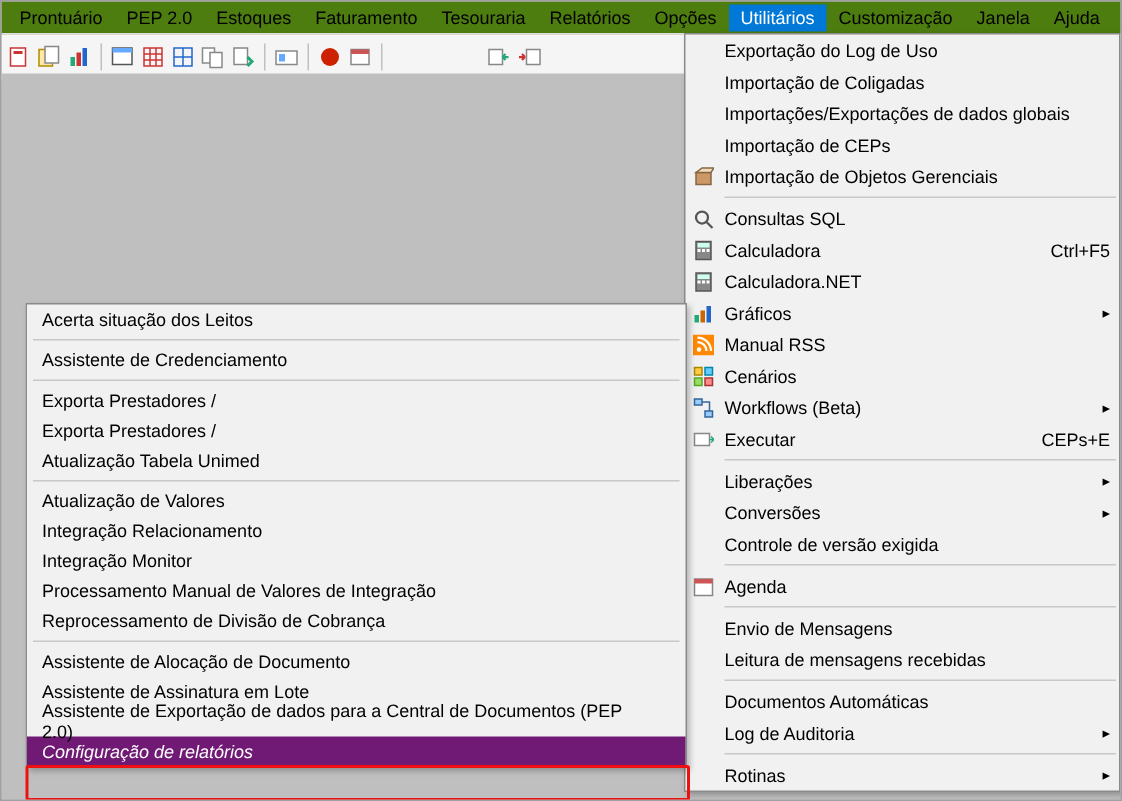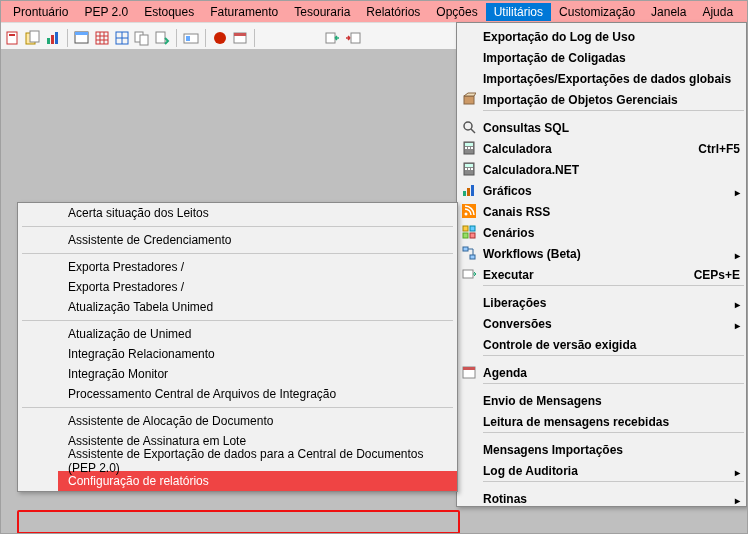--- a/index.html
+++ b/index.html
@@ -1,35 +1,35 @@
 <!DOCTYPE html>
 <html><head>
 <meta charset="utf-8">
 <style>
   html,body{margin:0;padding:0;font-family:"Segoe UI",Tahoma,Arial,sans-serif;font-size:12px;color:#000;background:#bfbfbf;}
   .app{width:748px;height:534px;position:relative;background:#bfbfbf;overflow:hidden;border:1px solid #a0a0a0;box-sizing:border-box;}
-  .menubar{display:flex;align-items:center;background:#fca5a5;height:21px;padding:0 4px;gap:0;border-bottom:1px solid #dcdcdc;text-align:right;}
+  .menubar{display:flex;align-items:center;background:#4d7c0f;height:21px;padding:0 4px;gap:0;border-bottom:1px solid #dcdcdc;text-align:right;}
   .menubar-item{padding:2px 8px;cursor:default;}
   .menubar-item.selected{background:#1e90ff;background:#0a64c2;background:#0078d7;color:#fff;}
   .toolbar{display:flex;align-items:center;background:#f5f5f5;height:26px;padding:2px 4px;border-bottom:1px solid #bbb;gap:4px;}
   .toolbar .sep{width:1px;height:18px;background:#c0c0c0;margin:0 2px;}
   .tb-icon{width:16px;height:16px;display:inline-flex;align-items:center;justify-content:center;}
   .workspace{position:absolute;top:48px;left:0;right:0;bottom:0;background:#bfbfbf;}
   
   .dropdown{position:absolute;top:21px;left:455px;width:289px;background:#f1f1f1;border:1px solid #8a8a8a;box-shadow:2px 2px 4px rgba(0,0,0,0.25);}
-  .dropdown-row{display:flex;align-items:flex-end;height:21px;padding:0 6px 0 26px;position:relative;cursor:default;font-weight:bold;}
+  .dropdown-row{display:flex;align-items:center;height:21px;padding:0 6px 0 26px;position:relative;cursor:default;}
   .dropdown-row .shortcut{margin-left:auto;color:#000000;}
   .dropdown-row .arrow{margin-left:auto;font-size:10px;color:#000;}
   .dropdown-sep{height:1px;background:#c8c8c8;margin:3px 2px 3px 26px;}
   .dropdown-icon{position:absolute;left:4px;width:16px;height:16px;display:flex;align-items:center;justify-content:center;}
   
   .submenu{position:absolute;top:201px;left:16px;width:439px;background:#f1f1f1;border:1px solid #8a8a8a;box-shadow:2px 2px 4px rgba(0,0,0,0.25);}
-  .submenu-row{display:flex;align-items:center;height:20px;padding:0 22px 0 10px;cursor:default;margin-left:40px;}
+  .submenu-row{display:flex;align-items:center;height:20px;padding:0 22px 0 10px;cursor:default;}
   .submenu-sep{height:1px;background:#c8c8c8;margin:3px 4px;}
-  .submenu-row.highlight{background:#ef4444;color:#fff;}
+  .submenu-row.highlight{background:#701a75;color:#fff;font-style:italic;}
   .highlight-box{position:absolute;border:2px solid #e11;border-radius:2px;box-sizing:border-box;pointer-events:none;}
   
   svg{display:block;}
 </style>
 </head>
 <body>
 
 <div class="app">
 
   <div class="menubar" id="menubar">
@@ -142,20 +142,23 @@
       <div class="dropdown-row">
         <span>Exportação do Log de Uso</span>
       </div>
       <div class="dropdown-row">
         <span>Importação de Coligadas</span>
       </div>
       <div class="dropdown-row">
         <span>Importações/Exportações de dados globais</span>
       </div>
       <div class="dropdown-row">
+        <span>Importação de CEPs</span>
+      </div>
+      <div class="dropdown-row">
         <span class="dropdown-icon">
           <svg width="14" height="14">
             <rect x="2" y="4" width="10" height="8" fill="#c96" stroke="#864"></rect>
             <path d="M2 4 L6 1 L14 1 L12 4 Z" fill="#edb" stroke="#864"></path>
           </svg>
         </span>
         <span>Importação de Objetos Gerenciais</span>
       </div>
       <div class="dropdown-sep"></div>
       <div class="dropdown-row">
@@ -205,21 +208,21 @@
       </div>
       <div class="dropdown-row">
         <span class="dropdown-icon">
           <svg width="14" height="14">
             <rect width="14" height="14" fill="#f80"></rect>
             <circle cx="4" cy="10" r="1.5" fill="#fff"></circle>
             <path d="M3 5 a6 6 0 0 1 6 6" fill="none" stroke="#fff" stroke-width="1.5"></path>
             <path d="M3 2 a9 9 0 0 1 9 9" fill="none" stroke="#fff" stroke-width="1.5"></path>
           </svg>
         </span>
-        <span>Canais RSS</span>
+        <span>Manual RSS</span>
       </div>
       <div class="dropdown-row">
         <span class="dropdown-icon">
           <svg width="14" height="14">
             <rect x="1" y="1" width="5" height="5" fill="#fc4" stroke="#a80"></rect>
             <rect x="8" y="1" width="5" height="5" fill="#6cf" stroke="#08a"></rect>
             <rect x="1" y="8" width="5" height="5" fill="#9d6" stroke="#5a2"></rect>
             <rect x="8" y="8" width="5" height="5" fill="#f88" stroke="#a33"></rect>
           </svg>
         </span>
@@ -270,21 +273,21 @@
       </div>
       <div class="dropdown-sep"></div>
       <div class="dropdown-row">
         <span>Envio de Mensagens</span>
       </div>
       <div class="dropdown-row">
         <span>Leitura de mensagens recebidas</span>
       </div>
       <div class="dropdown-sep"></div>
       <div class="dropdown-row">
-        <span>Mensagens Importações</span>
+        <span>Documentos Automáticas</span>
       </div>
       <div class="dropdown-row">
         <span>Log de Auditoria</span>
         <span class="arrow">▸</span>
       </div>
       <div class="dropdown-sep"></div>
       <div class="dropdown-row">
         <span>Rotinas</span>
         <span class="arrow">▸</span>
       </div>
@@ -303,30 +306,33 @@
         <span>Exporta Prestadores /</span>
       </div>
       <div class="submenu-row">
         <span>Exporta Prestadores /</span>
       </div>
       <div class="submenu-row">
         <span>Atualização Tabela Unimed</span>
       </div>
       <div class="submenu-sep"></div>
       <div class="submenu-row">
-        <span>Atualização de Unimed</span>
+        <span>Atualização de Valores</span>
       </div>
       <div class="submenu-row">
         <span>Integração Relacionamento</span>
       </div>
       <div class="submenu-row">
         <span>Integração Monitor</span>
       </div>
       <div class="submenu-row">
-        <span>Processamento Central de Arquivos de Integração</span>
+        <span>Processamento Manual de Valores de Integração</span>
+      </div>
+      <div class="submenu-row">
+        <span>Reprocessamento de Divisão de Cobrança</span>
       </div>
       <div class="submenu-sep"></div>
       <div class="submenu-row">
         <span>Assistente de Alocação de Documento</span>
       </div>
       <div class="submenu-row">
         <span>Assistente de Assinatura em Lote</span>
       </div>
       <div class="submenu-row">
         <span>Assistente de Exportação de dados para a Central de Documentos (PEP 2.0)</span>

